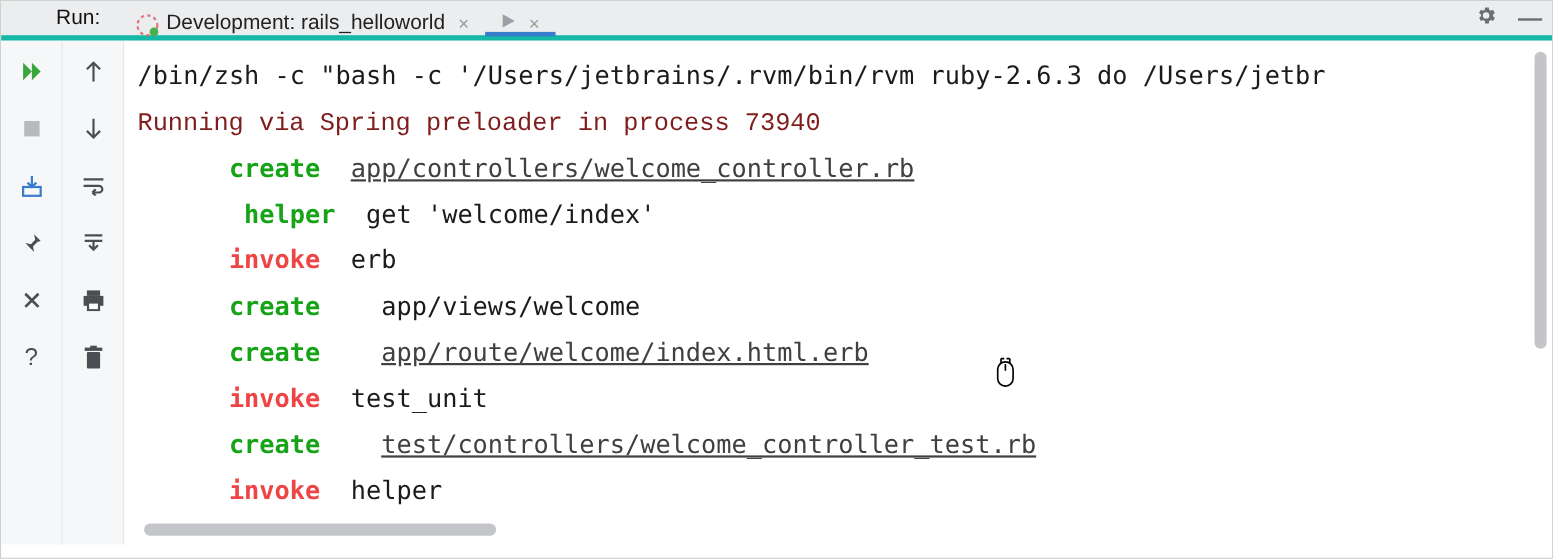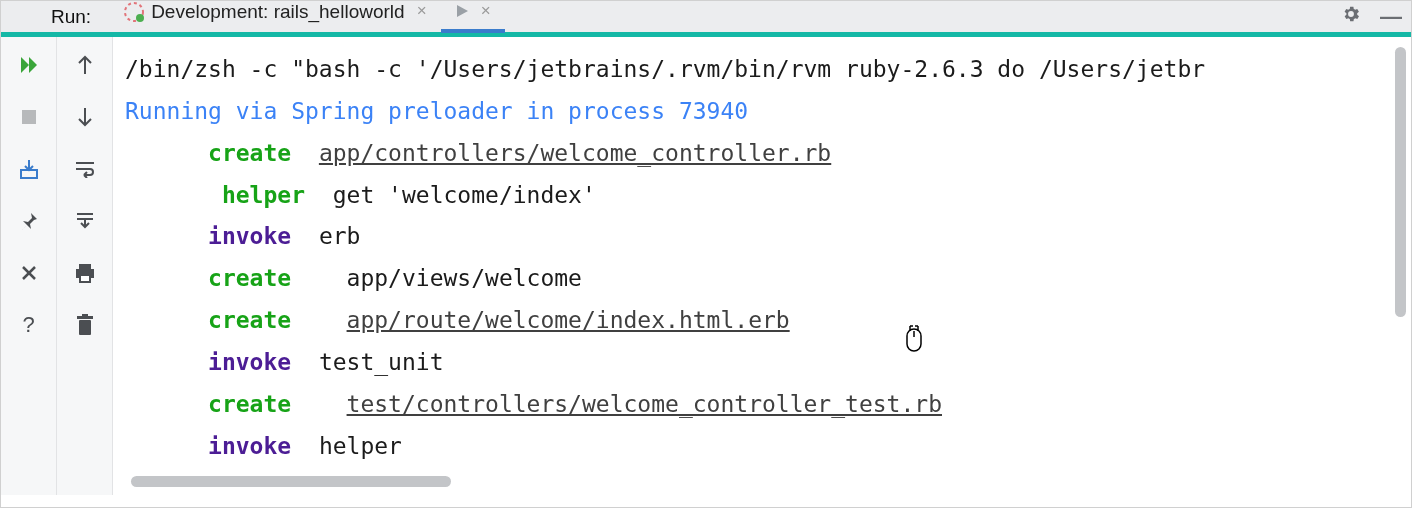--- a/index.html
+++ b/index.html
@@ -24,21 +24,21 @@
     padding-left: 36px;
   }
   .run-label {
     padding: 0 18px 0 14px;
     display: flex;
     align-items: center;
     color: #111;
   }
   .tab {
     display: flex;
-    align-items: flex-start;
+    align-items: flex-end;
     padding: 0 10px 0 14px;
     gap: 8px;
     cursor: pointer;
     position: relative;
     color: #222;
   }
   .tab.active::after {
     content: "";
     position: absolute;
     left: 0; right: 0; bottom: -1px;
@@ -94,23 +94,23 @@
   .console {
     padding: 12px 12px 8px 12px;
     font-family: "SF Mono", Menlo, Consolas, monospace;
     font-size: 23px;
     line-height: 1.82;
     white-space: pre;
     color: #1b1b1b;
     overflow: hidden;
   }
   .cmd { color: #1b1b1b; }
-  .spring { color: #3b82f6; }
+  .spring { color: #7f1d1d; font-family: Liberation Mono, monospace; }
   .kw-green { color: #17a317; font-weight: 700; }
-  .kw-grey  { color: #4c1d95; font-weight: 700; }
+  .kw-grey  { color: #ef4444; font-weight: 700; }
   .link { color: #404040; text-decoration: underline; cursor: pointer; }
   .scrollbar-v {
     position: absolute;
     top: 10px; right: 5px; width: 11px; height: 270px;
     background: #c3c5c8;
     border-radius: 6px;
   }
   .scrollbar-h {
     position: absolute;
     left: 18px; bottom: 8px; width: 320px; height: 11px;

